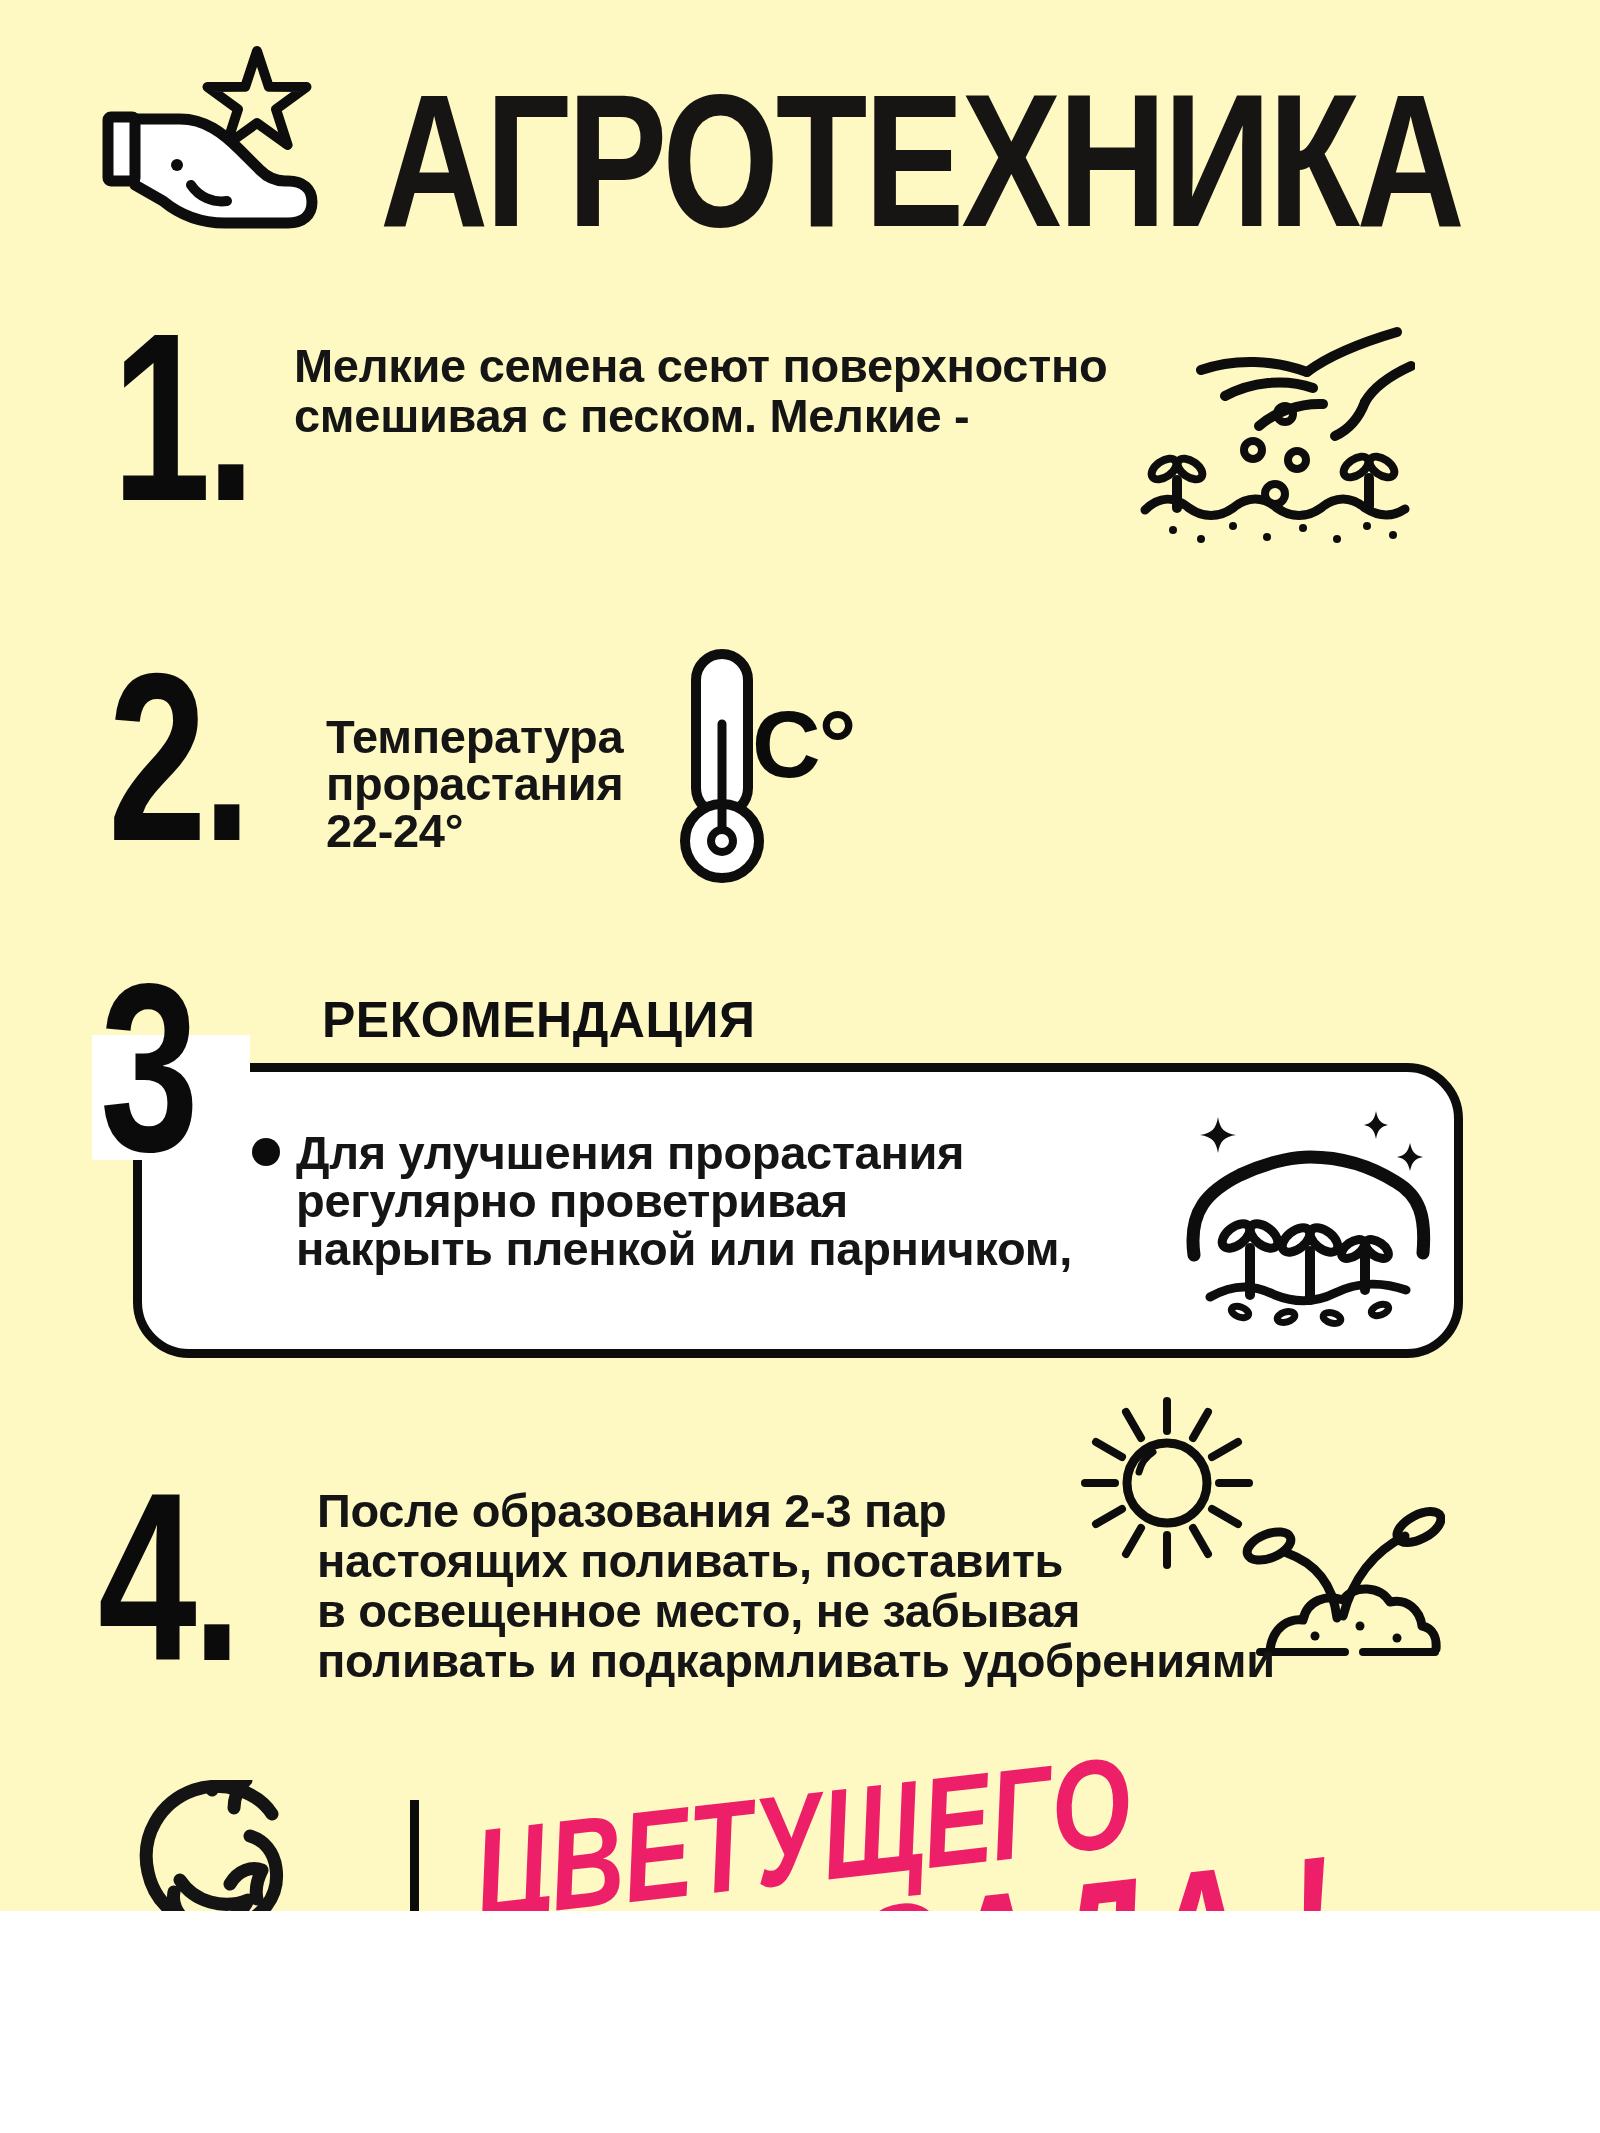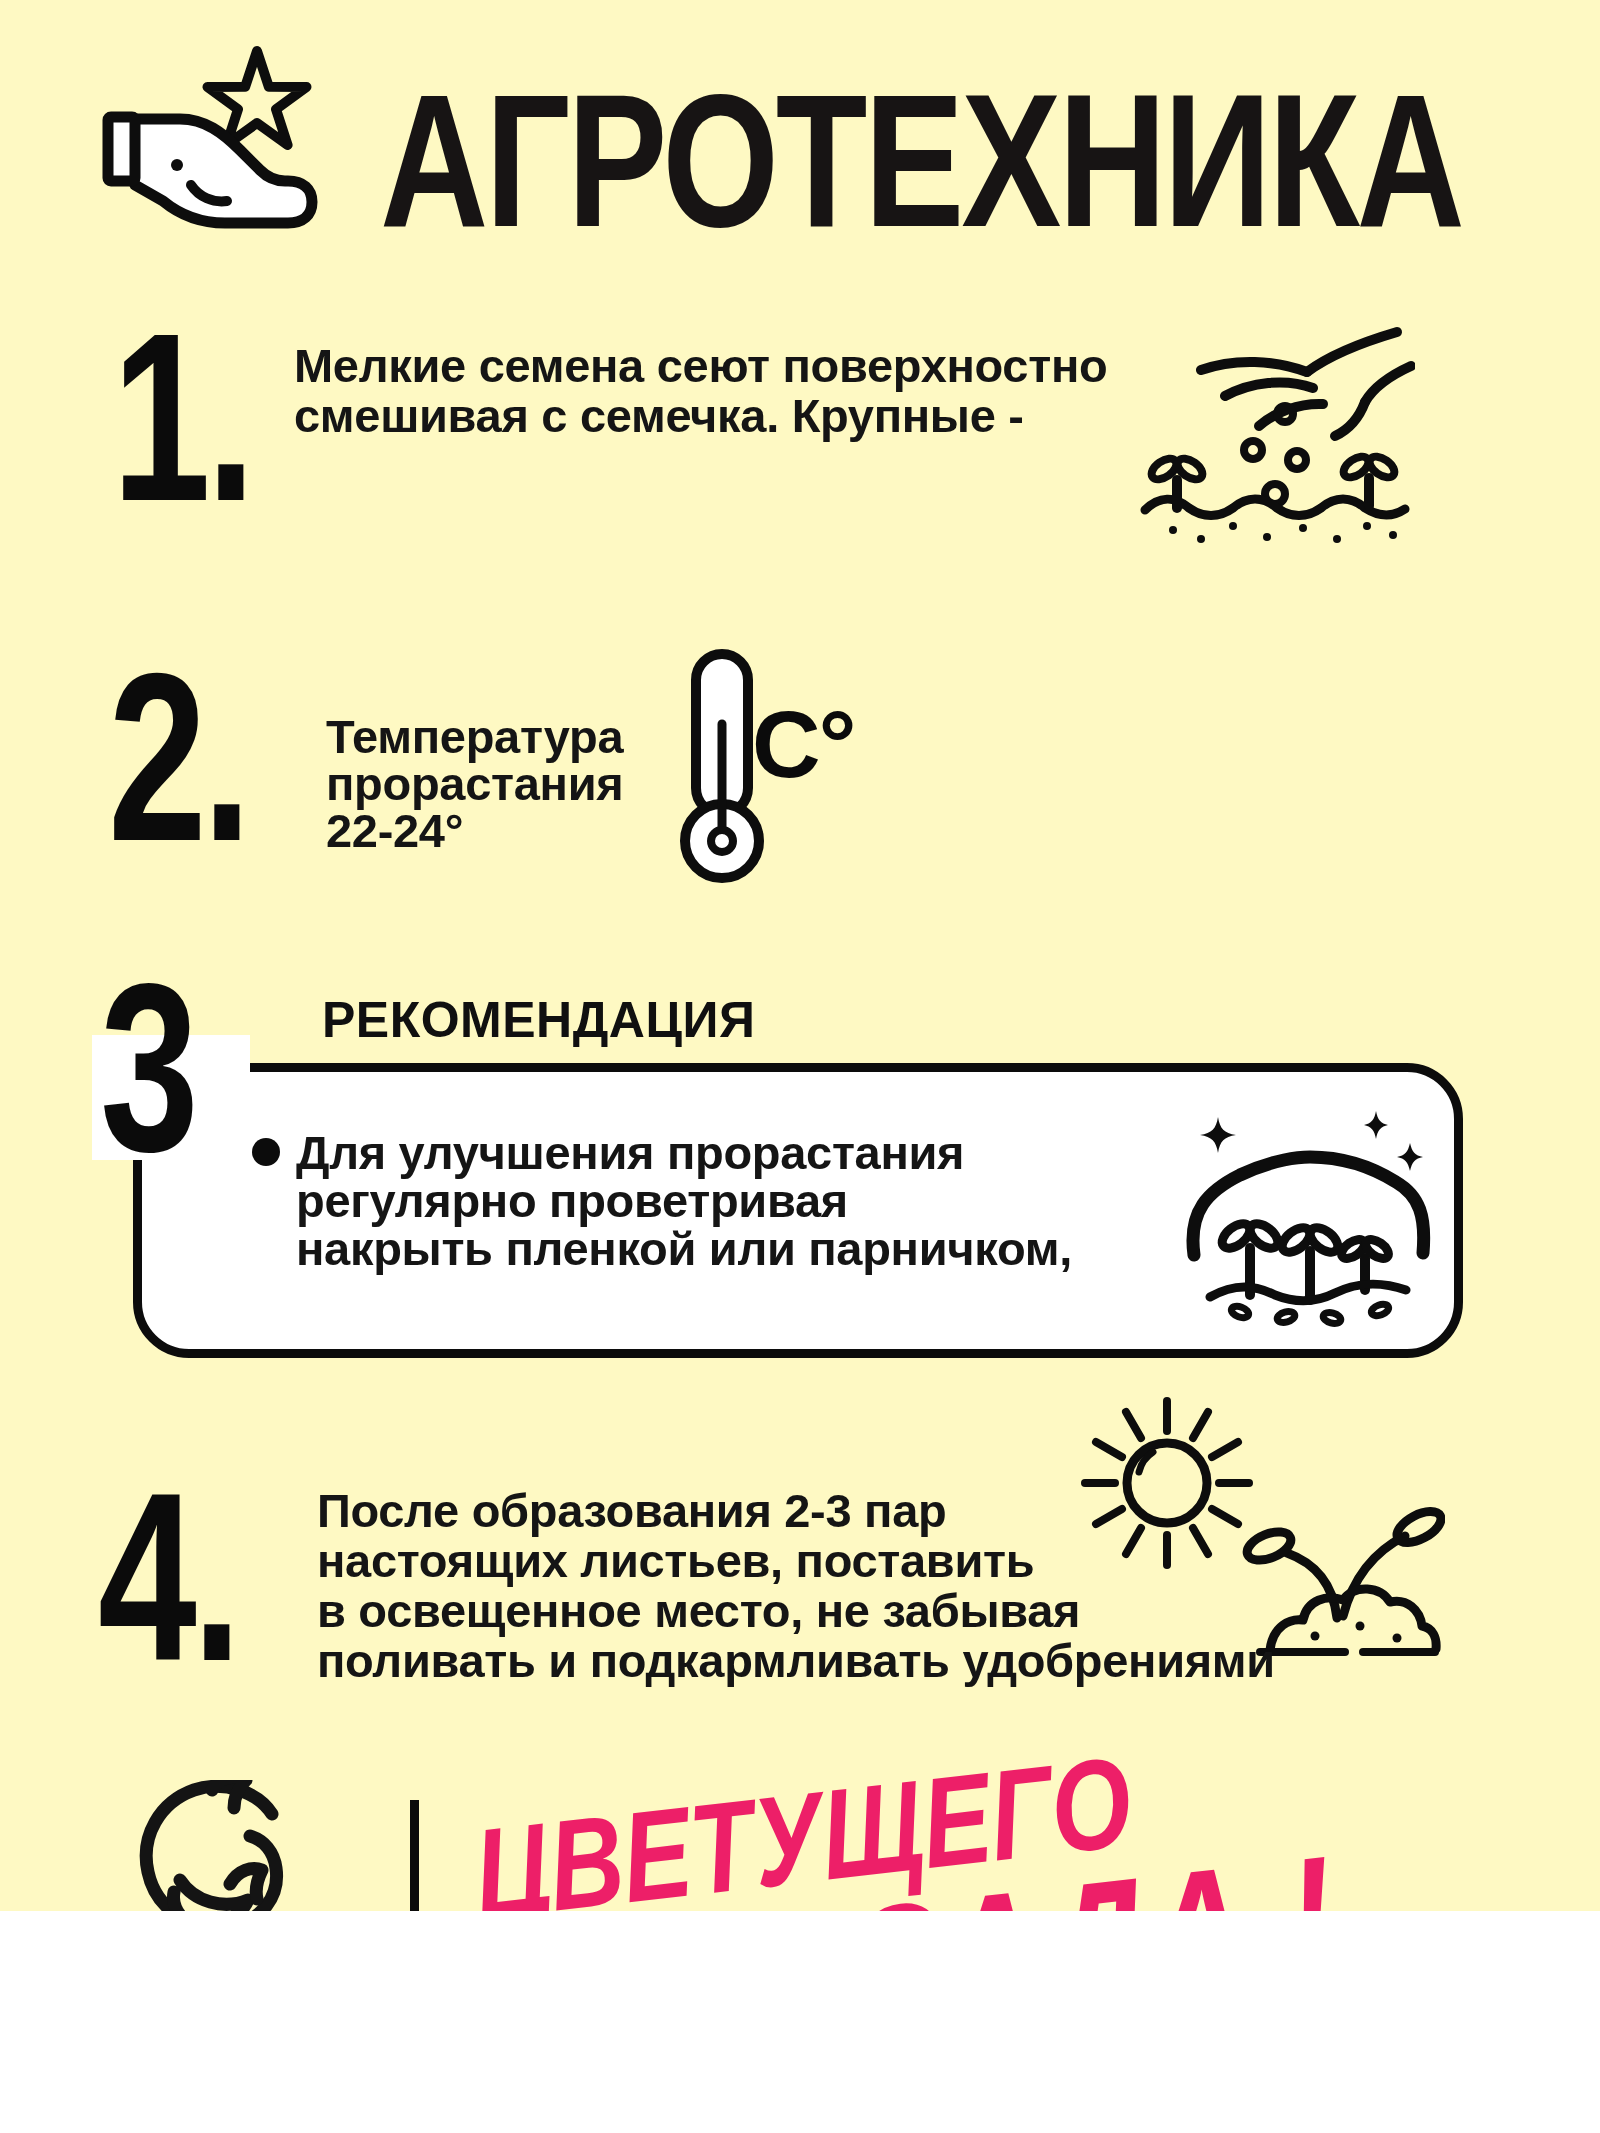--- a/index.html
+++ b/index.html
@@ -51,21 +51,21 @@
       <rect x="13" y="72" width="27" height="64" rx="3" stroke-width="11" fill="#ffffff"></rect>
       <path d="M96,140 C104,152 118,158 132,156" stroke-width="10"></path>
     </g>
     <circle cx="82" cy="120" r="6" fill="#0d0d0d"></circle>
   </svg>
   <div class="title">АГРОТЕХНИКА</div>
 
   <div class="num" style="left:112px;top:297px">1.</div>
   <div class="t" style="left:294px;top:341px">
     <div>Мелкие семена сеют поверхностно</div>
-    <div>смешивая с семечка. Крупные -</div>
+    <div>смешивая с песком. Мелкие -</div>
   </div>
   <svg class="abs" style="left:1135px;top:318px" width="280" height="230" viewBox="0 0 280 230">
     <g fill="none" stroke="#0d0d0d" stroke-width="10" stroke-linecap="round" stroke-linejoin="round">
       <path d="M262,14 C228,24 196,36 172,54"></path>
       <path d="M276,48 C254,58 238,70 230,84"></path>
       <path d="M172,54 C140,42 100,40 66,52"></path>
       <path d="M178,70 C150,60 116,64 90,78"></path>
       <path d="M188,86 C164,85 140,94 124,108"></path>
       <path d="M230,84 C224,100 213,112 200,118"></path>
       <circle cx="150" cy="96" r="8" stroke-width="8"></circle>
@@ -139,21 +139,21 @@
       <ellipse cx="60" cy="209" rx="9" ry="5" transform="rotate(20 60 209)" stroke-width="7"></ellipse>
       <ellipse cx="106" cy="214" rx="9" ry="5" transform="rotate(-15 106 214)" stroke-width="7"></ellipse>
       <ellipse cx="152" cy="215" rx="9" ry="5" transform="rotate(15 152 215)" stroke-width="7"></ellipse>
       <ellipse cx="200" cy="207" rx="9" ry="5" transform="rotate(-20 200 207)" stroke-width="7"></ellipse>
     </g>
   </svg>
 
   <div class="num" style="left:98px;top:1457px">4.</div>
   <div class="t" style="left:317px;top:1486px">
     <div>После образования 2-3 пар</div>
-    <div>настоящих листьев, поставить</div>
+    <div>настоящих поливать, поставить</div>
     <div>в освещенное место, не забывая</div>
     <div>поливать и подкармливать удобрениями</div>
   </div>
   <svg class="abs" style="left:1075px;top:1388px" width="370" height="295" viewBox="0 0 370 295">
     <g fill="none" stroke="#0d0d0d" stroke-linecap="round" stroke-linejoin="round">
       <circle cx="92" cy="95" r="40" stroke-width="9"></circle>
       <path d="M64,84 A32,32 0 0 1 78,64" stroke-width="7"></path>
       <g stroke-width="8">
         <path d="M144,95 L174,95"></path>
           <path d="M40,95 L10,95"></path>

